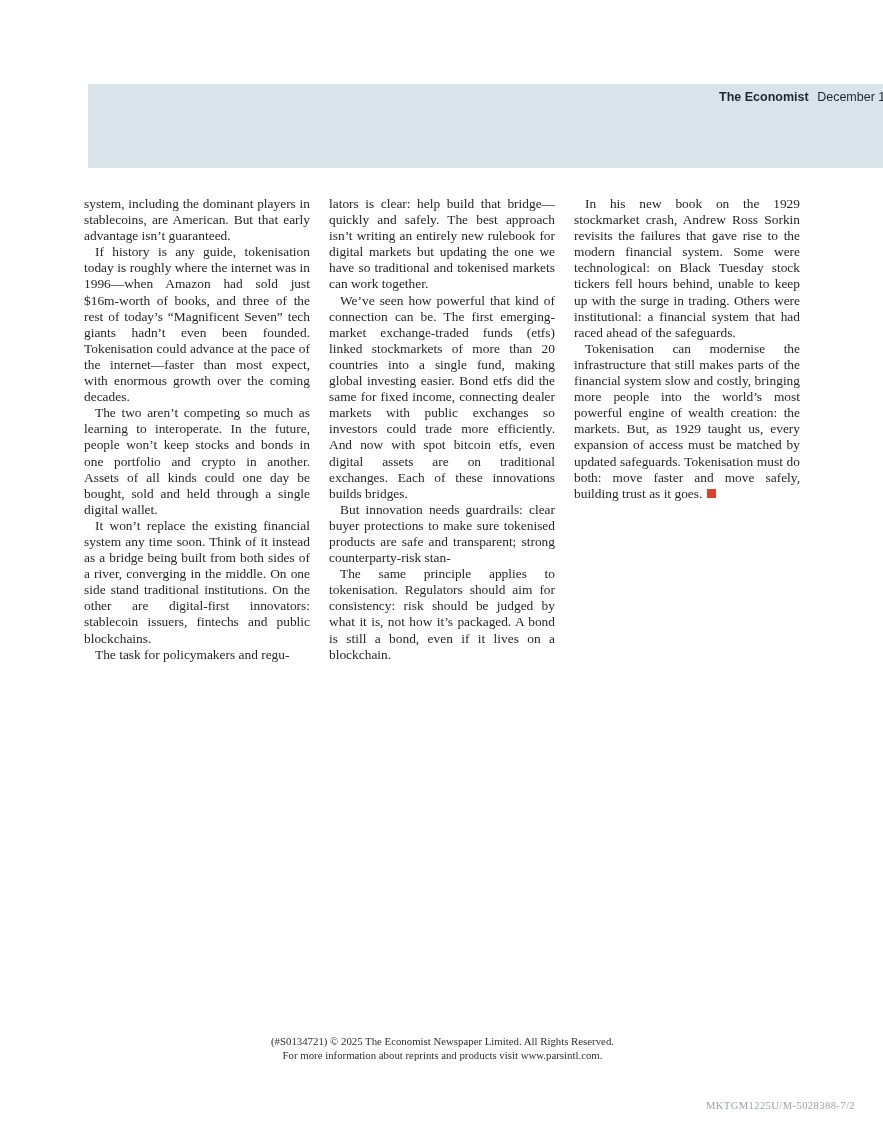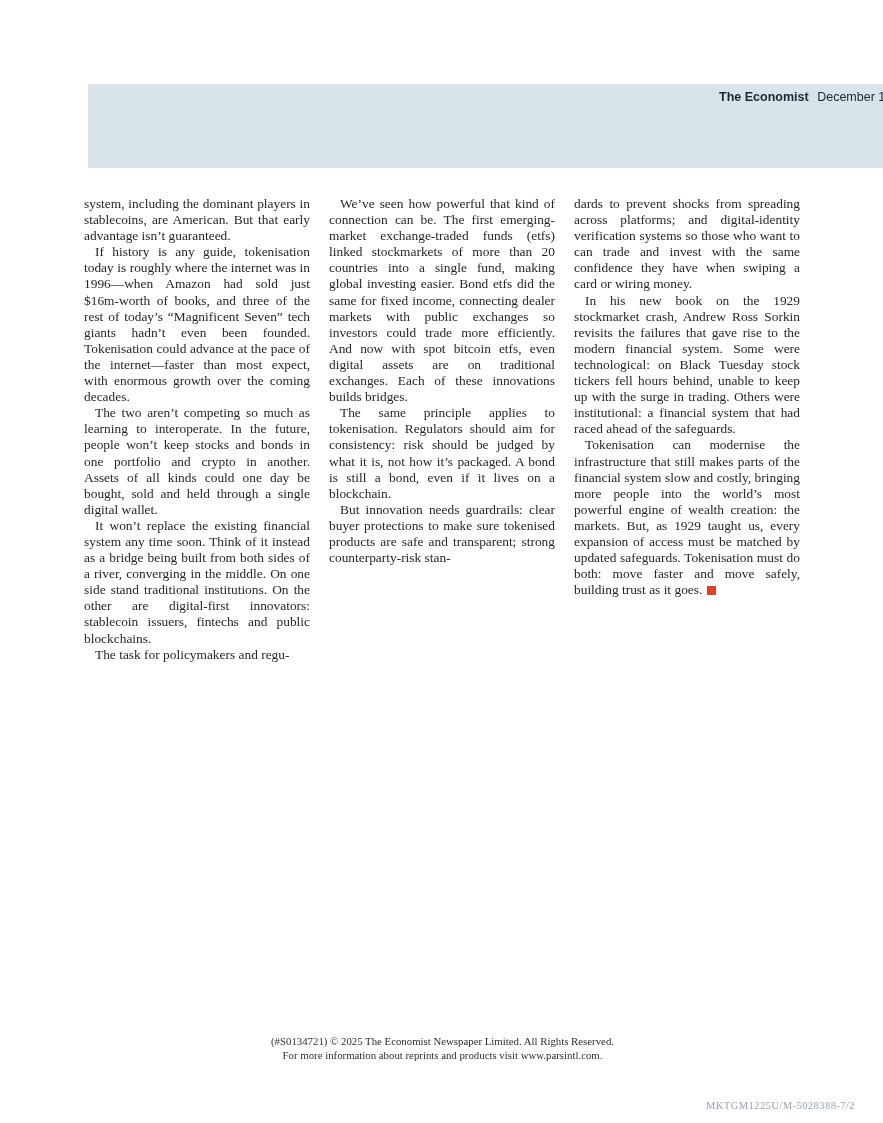--- a/index.html
+++ b/index.html
@@ -96,27 +96,27 @@
 
   <div class="col">
     <p>system, including the dominant players in stablecoins, are American. But that early advantage isn’t guaranteed.</p>
     <p class="indent">If history is any guide, tokenisation today is roughly where the internet was in 1996—when Amazon had sold just $16m-worth of books, and three of the rest of today’s “Magnificent Seven” tech giants hadn’t even been founded. Tokenisation could advance at the pace of the internet—faster than most expect, with enormous growth over the coming decades.</p>
     <p class="indent">The two aren’t competing so much as learning to interoperate. In the future, people won’t keep stocks and bonds in one portfolio and crypto in another. Assets of all kinds could one day be bought, sold and held through a single digital wallet.</p>
     <p class="indent">It won’t replace the existing financial system any time soon. Think of it instead as a bridge being built from both sides of a river, converging in the middle. On one side stand traditional institutions. On the other are digital-first innovators: stablecoin issuers, fintechs and public blockchains.</p>
     <p class="indent">The task for policymakers and regu-</p>
   </div>
 
   <div class="col">
+    <p>lators is clear: help build that bridge—quickly and safely. The best approach isn’t writing an entirely new rulebook for digital markets but updating the one we have so traditional and tokenised markets can work together.</p>
     <p class="indent">We’ve seen how powerful that kind of connection can be. The first emerging-market exchange-traded funds (etfs) linked stockmarkets of more than 20 countries into a single fund, making global investing easier. Bond etfs did the same for fixed income, connecting dealer markets with public exchanges so investors could trade more efficiently. And now with spot bitcoin etfs, even digital assets are on traditional exchanges. Each of these innovations builds bridges.</p>
+    <p class="indent">But innovation needs guardrails: clear buyer protections to make sure tokenised products are safe and transparent; strong counterparty-risk stan-</p>
     <p class="indent">The same principle applies to tokenisation. Regulators should aim for consistency: risk should be judged by what it is, not how it’s packaged. A bond is still a bond, even if it lives on a blockchain.</p>
-    <p class="indent">But innovation needs guardrails: clear buyer protections to make sure tokenised products are safe and transparent; strong counterparty-risk stan-</p>
   </div>
 
   <div class="col">
-    <p>dards to prevent shocks from spreading across platforms; and digital-identity verification systems so those who want to can trade and invest with the same confidence they have when swiping a card or wiring money.</p>
     <p class="indent">In his new book on the 1929 stockmarket crash, Andrew Ross Sorkin revisits the failures that gave rise to the modern financial system. Some were technological: on Black Tuesday stock tickers fell hours behind, unable to keep up with the surge in trading. Others were institutional: a financial system that had raced ahead of the safeguards.</p>
     <p class="indent"><span>Tokenisation can modernise the infrastructure that still makes parts of the financial system slow and costly, bringing more people into the world’s most powerful engine of wealth creation: the markets. But, as 1929 taught us, every expansion of access must be matched by updated safeguards. Tokenisation must do both: move faster and move safely, building trust as it goes.</span><span class="end-marker"></span></p>
   </div>
 
 </div>
 
 <div class="footer">
   <div>(#S0134721) © 2025 The Economist Newspaper Limited. All Rights Reserved.</div>
   <div>For more information about reprints and products visit www.parsintl.com.</div>
 </div>

